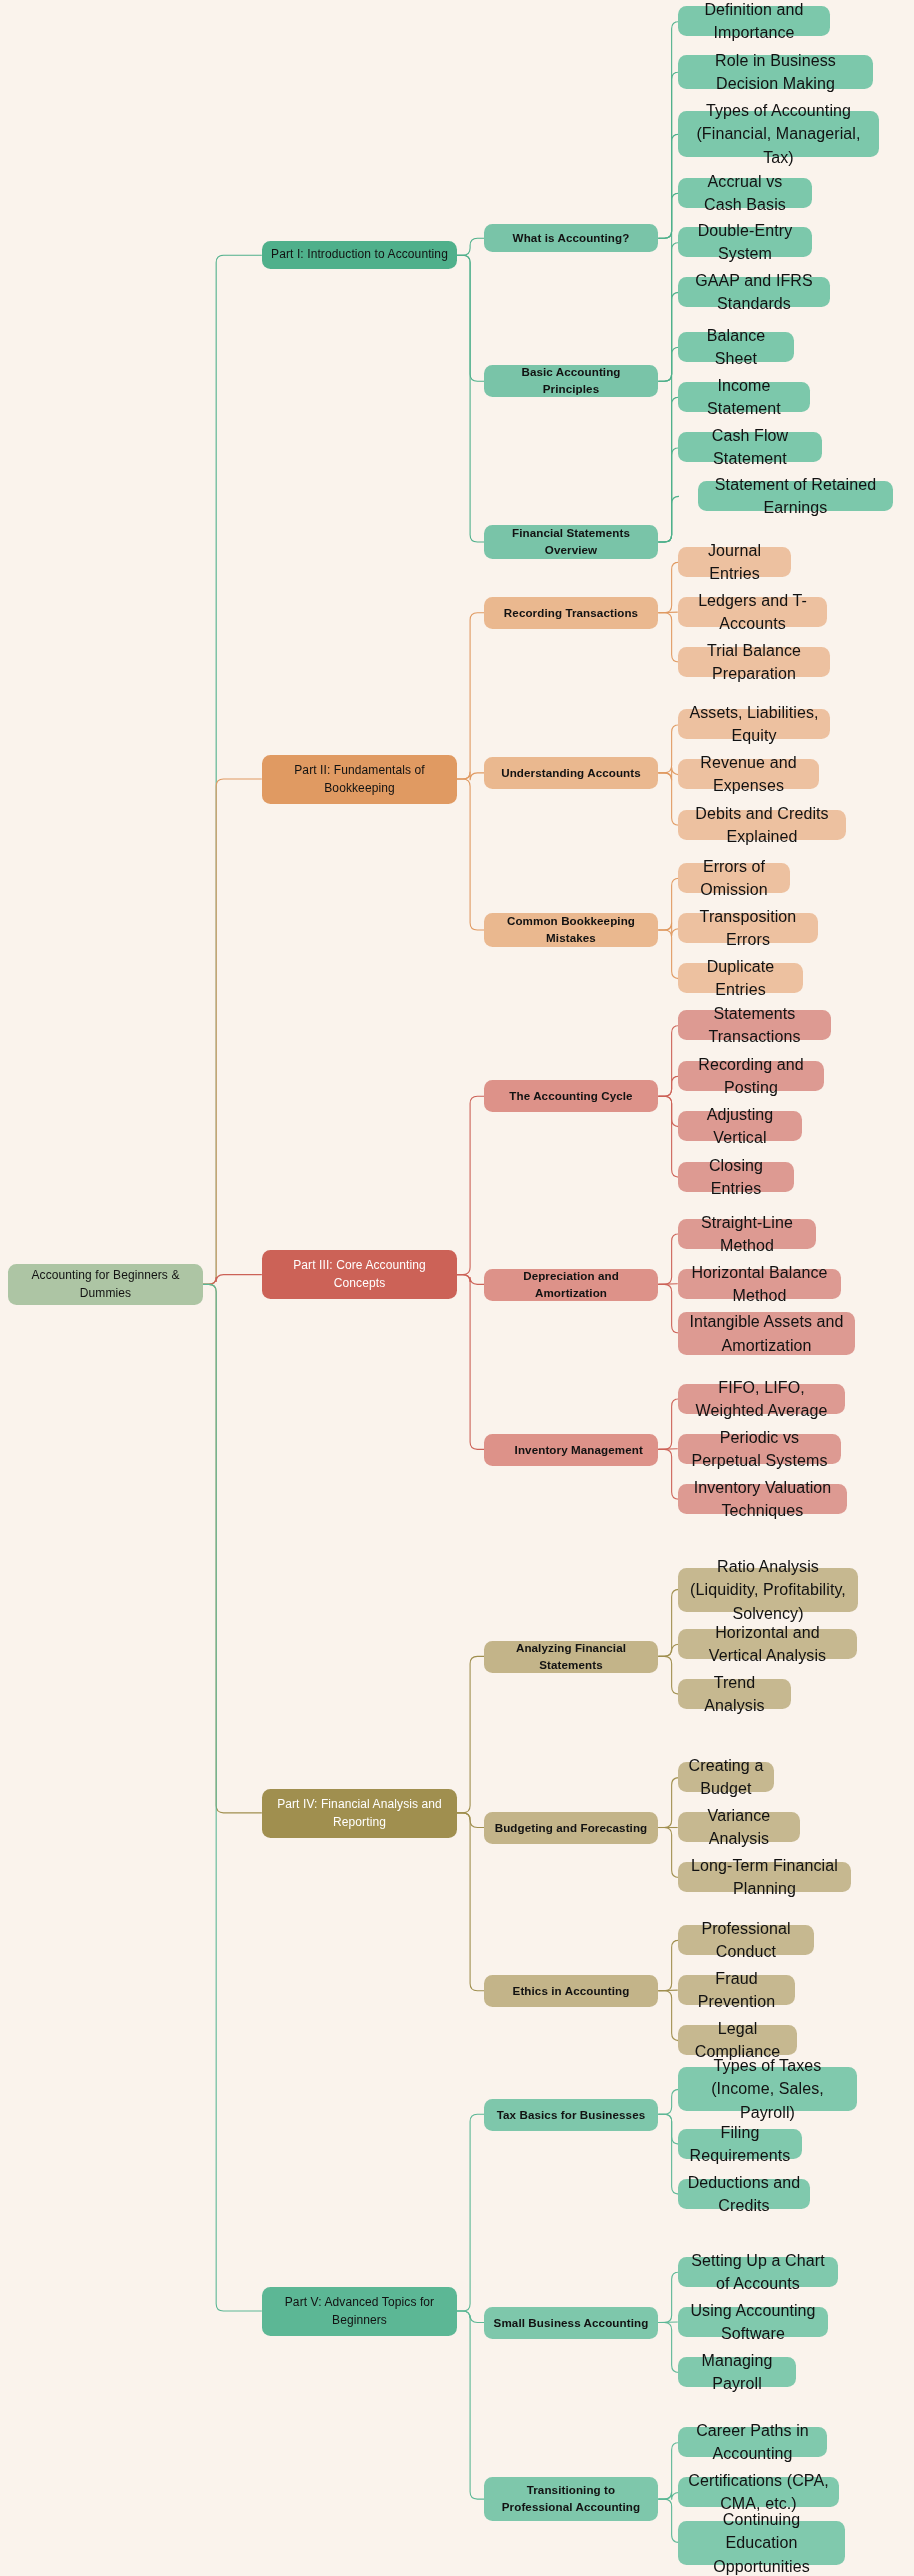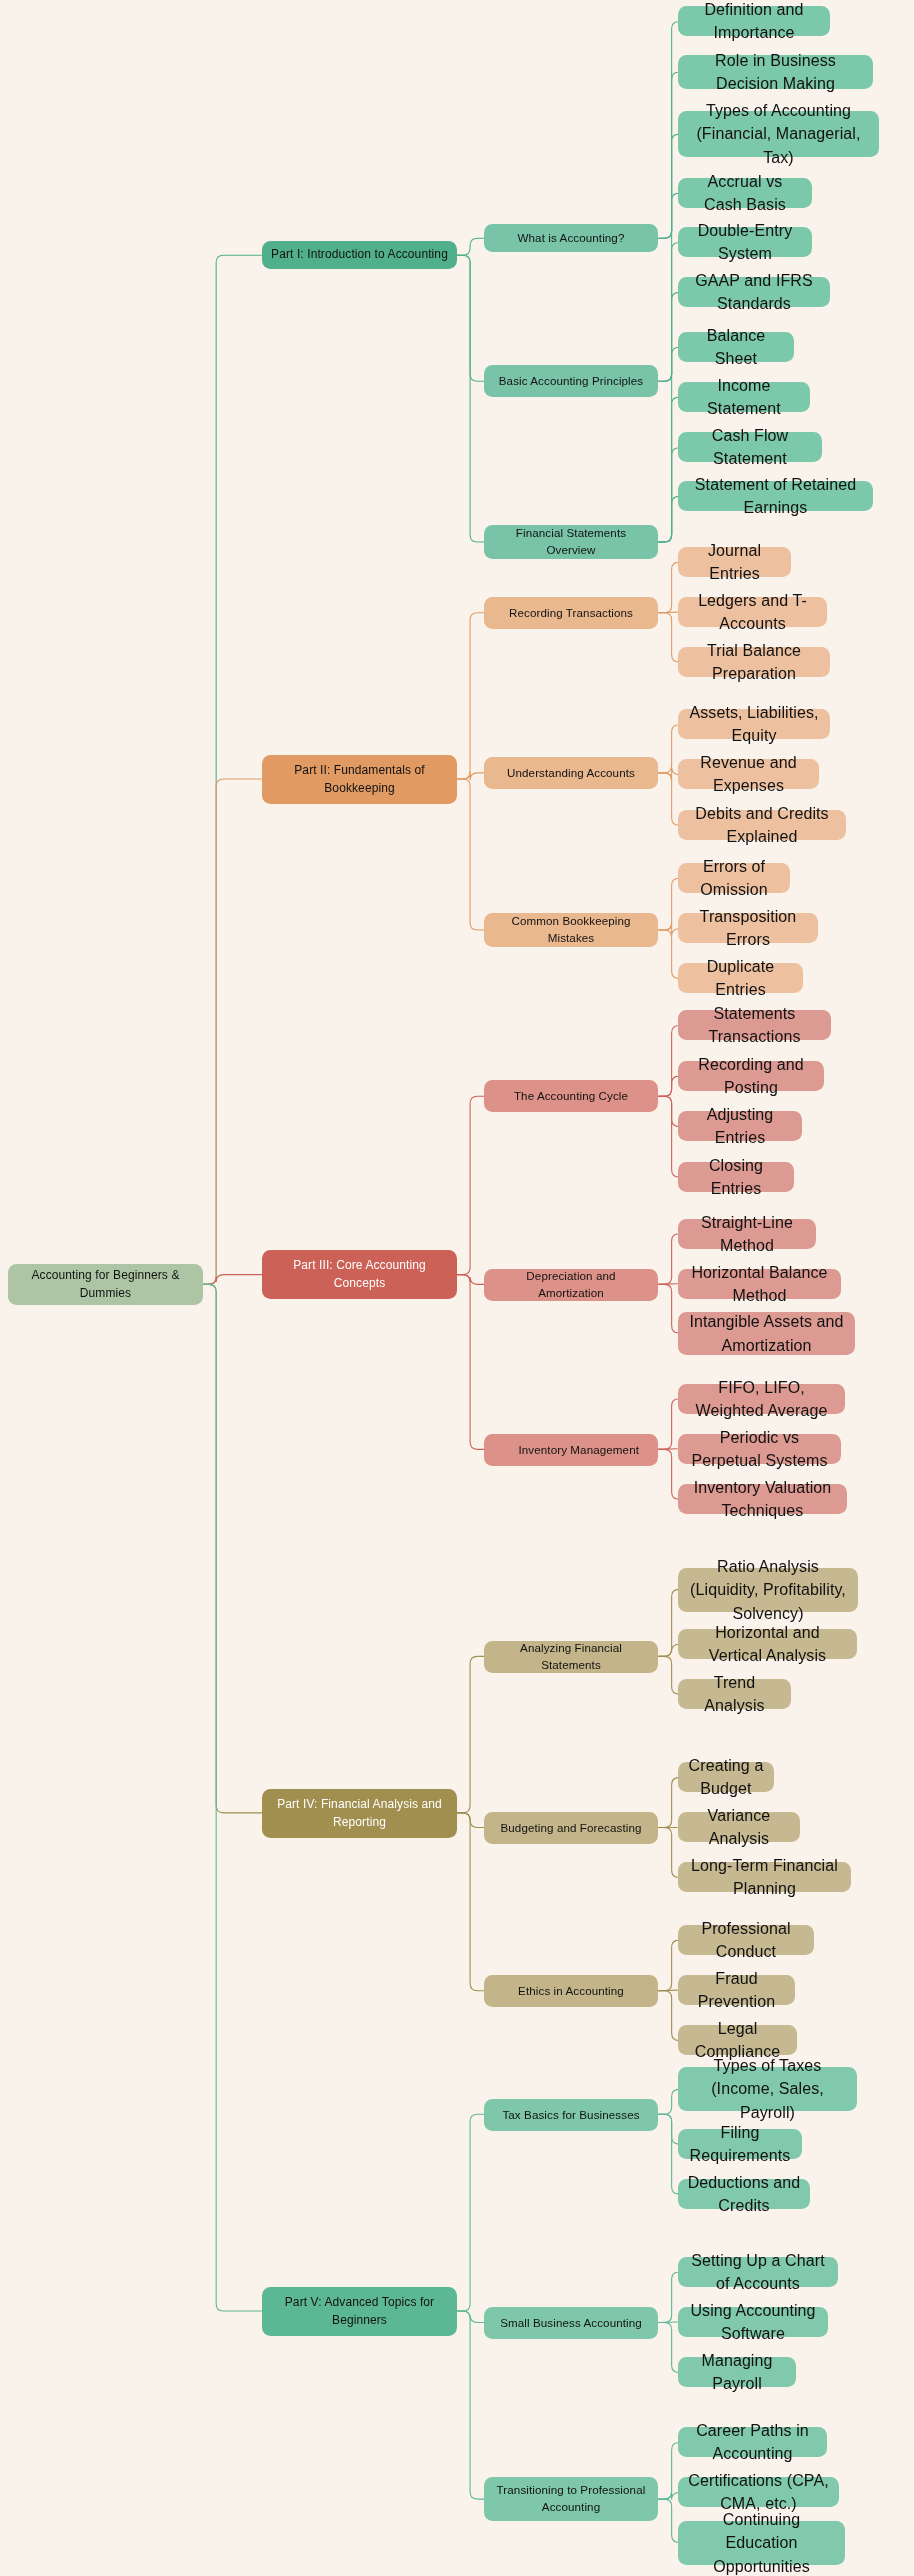--- a/index.html
+++ b/index.html
@@ -33,21 +33,21 @@
     line-height:1.45;
     padding:2.4px 8.5px;
     letter-spacing:0.1px;
   }
   .node.root{
     background:#adc5a4;
     font-size:12px;
   }
   .node.l1{ font-size:12px; }
   .node.l1.white{ color:#ffffff; }
-  .node.l2{ font-size:11.6px; }
+  .node.l2{ font-size:11.6px;font-weight:bold; }
   .node.l3{ font-size:16px; }
 </style>
 </head>
 <body>
 
 <div id="canvas">
   <svg id="edges" viewBox="0 0 1501 4230" width="914" height="2576">
       <path d="M 333 2109 L 343 2109 Q 355 2109 355 2097 L 355 431 Q 355 419 367 419 L 430 419" fill="none" stroke="#4fb08b" stroke-width="1.8"></path>
       <path d="M 750 419 L 760 419 Q 772 419 772 407 L 772 403 Q 772 391 784 391 L 795 391" fill="none" stroke="#4fb08b" stroke-width="1.8"></path>
       <path d="M 1081 391 L 1091 391 Q 1103 391 1103 379 L 1103 47 Q 1103 35 1115 35 L 1113 35" fill="none" stroke="#4fb08b" stroke-width="1.8"></path>
@@ -123,39 +123,39 @@
     <div class="node l3" style="left: 678px; top: 55px; width: 195px; height: 34px; background: rgb(124, 200, 171);">Role in Business Decision Making</div>
     <div class="node l3" style="left: 678px; top: 111px; width: 201px; height: 46px; background: rgb(124, 200, 171);">Types of Accounting (Financial, Managerial, Tax)</div>
     <div class="node l2" style="left: 484px; top: 365px; width: 174px; height: 32px; background: rgb(121, 196, 168);">Basic Accounting Principles</div>
     <div class="node l3" style="left: 678px; top: 178px; width: 134px; height: 30px; background: rgb(124, 200, 171);">Accrual vs Cash Basis</div>
     <div class="node l3" style="left: 678px; top: 227px; width: 134px; height: 30px; background: rgb(124, 200, 171);">Double-Entry System</div>
     <div class="node l3" style="left: 678px; top: 277px; width: 152px; height: 30px; background: rgb(124, 200, 171);">GAAP and IFRS Standards</div>
     <div class="node l2" style="left: 484px; top: 525px; width: 174px; height: 34px; background: rgb(121, 196, 168);">Financial Statements Overview</div>
     <div class="node l3" style="left: 678px; top: 332px; width: 116px; height: 30px; background: rgb(124, 200, 171);">Balance Sheet</div>
     <div class="node l3" style="left: 678px; top: 382px; width: 132px; height: 30px; background: rgb(124, 200, 171);">Income Statement</div>
     <div class="node l3" style="left: 678px; top: 432px; width: 144px; height: 30px; background: rgb(124, 200, 171);">Cash Flow Statement</div>
-    <div class="node l3" style="left: 678px; top: 481px; width: 195px; height: 30px; background: rgb(124, 200, 171);">Statement of Retained Earnings</div>
+    <div class="node l3" style="left: 698px; top: 481px; width: 195px; height: 30px; background: rgb(124, 200, 171);">Statement of Retained Earnings</div>
     <div class="node l1" style="left: 262px; top: 755px; width: 195px; height: 49px; background: rgb(224, 154, 98);">Part II: Fundamentals of Bookkeeping</div>
     <div class="node l2" style="left: 484px; top: 597px; width: 174px; height: 32px; background: rgb(234, 184, 143);">Recording Transactions</div>
     <div class="node l3" style="left: 678px; top: 547px; width: 113px; height: 30px; background: rgb(237, 193, 160);">Journal Entries</div>
     <div class="node l3" style="left: 678px; top: 597px; width: 149px; height: 30px; background: rgb(237, 193, 160);">Ledgers and T-Accounts</div>
     <div class="node l3" style="left: 678px; top: 647px; width: 152px; height: 30px; background: rgb(237, 193, 160);">Trial Balance Preparation</div>
     <div class="node l2" style="left: 484px; top: 757px; width: 174px; height: 32px; background: rgb(234, 184, 143);">Understanding Accounts</div>
     <div class="node l3" style="left: 678px; top: 709px; width: 152px; height: 30px; background: rgb(237, 193, 160);">Assets, Liabilities, Equity</div>
     <div class="node l3" style="left: 678px; top: 759px; width: 141px; height: 30px; background: rgb(237, 193, 160);">Revenue and Expenses</div>
     <div class="node l3" style="left: 678px; top: 810px; width: 168px; height: 30px; background: rgb(237, 193, 160);">Debits and Credits Explained</div>
     <div class="node l2" style="left: 484px; top: 913px; width: 174px; height: 34px; background: rgb(234, 184, 143);">Common Bookkeeping Mistakes</div>
     <div class="node l3" style="left: 678px; top: 863px; width: 112px; height: 30px; background: rgb(237, 193, 160);">Errors of Omission</div>
     <div class="node l3" style="left: 678px; top: 913px; width: 140px; height: 30px; background: rgb(237, 193, 160);">Transposition Errors</div>
     <div class="node l3" style="left: 678px; top: 963px; width: 125px; height: 30px; background: rgb(237, 193, 160);">Duplicate Entries</div>
     <div class="node l1 white" style="left: 262px; top: 1250px; width: 195px; height: 49px; background: rgb(204, 98, 87);">Part III: Core Accounting Concepts</div>
     <div class="node l2" style="left: 484px; top: 1080px; width: 174px; height: 32px; background: rgb(221, 146, 137);">The Accounting Cycle</div>
     <div class="node l3" style="left: 678px; top: 1010px; width: 153px; height: 30px; background: rgb(221, 154, 146);">Statements Transactions</div>
     <div class="node l3" style="left: 678px; top: 1061px; width: 146px; height: 30px; background: rgb(221, 154, 146);">Recording and Posting</div>
-    <div class="node l3" style="left: 678px; top: 1111px; width: 124px; height: 30px; background: rgb(221, 154, 146);">Adjusting Entries</div>
+    <div class="node l3" style="left: 678px; top: 1111px; width: 124px; height: 30px; background: rgb(221, 154, 146);">Adjusting Vertical</div>
     <div class="node l3" style="left: 678px; top: 1162px; width: 116px; height: 30px; background: rgb(221, 154, 146);">Closing Entries</div>
     <div class="node l2" style="left: 484px; top: 1269px; width: 174px; height: 32px; background: rgb(221, 146, 137);">Depreciation and Amortization</div>
     <div class="node l3" style="left: 678px; top: 1219px; width: 138px; height: 30px; background: rgb(221, 154, 146);">Straight-Line Method</div>
     <div class="node l3" style="left: 678px; top: 1269px; width: 163px; height: 30px; background: rgb(221, 154, 146);">Horizontal Balance Method</div>
     <div class="node l3" style="left: 678px; top: 1312px; width: 177px; height: 43px; background: rgb(221, 154, 146);">Intangible Assets and Amortization</div>
     <div class="node l2" style="left: 484px; top: 1434px; width: 174px; height: 32px; background: rgb(221, 146, 137); padding-left: 24px;">Inventory Management</div>
     <div class="node l3" style="left: 678px; top: 1384px; width: 167px; height: 30px; background: rgb(221, 154, 146);">FIFO, LIFO, Weighted Average</div>
     <div class="node l3" style="left: 678px; top: 1434px; width: 163px; height: 30px; background: rgb(221, 154, 146);">Periodic vs Perpetual Systems</div>
     <div class="node l3" style="left: 678px; top: 1484px; width: 169px; height: 30px; background: rgb(221, 154, 146);">Inventory Valuation Techniques</div>
     <div class="node l1 white" style="left: 262px; top: 1789px; width: 195px; height: 49px; background: rgb(160, 143, 79);">Part IV: Financial Analysis and Reporting</div>

